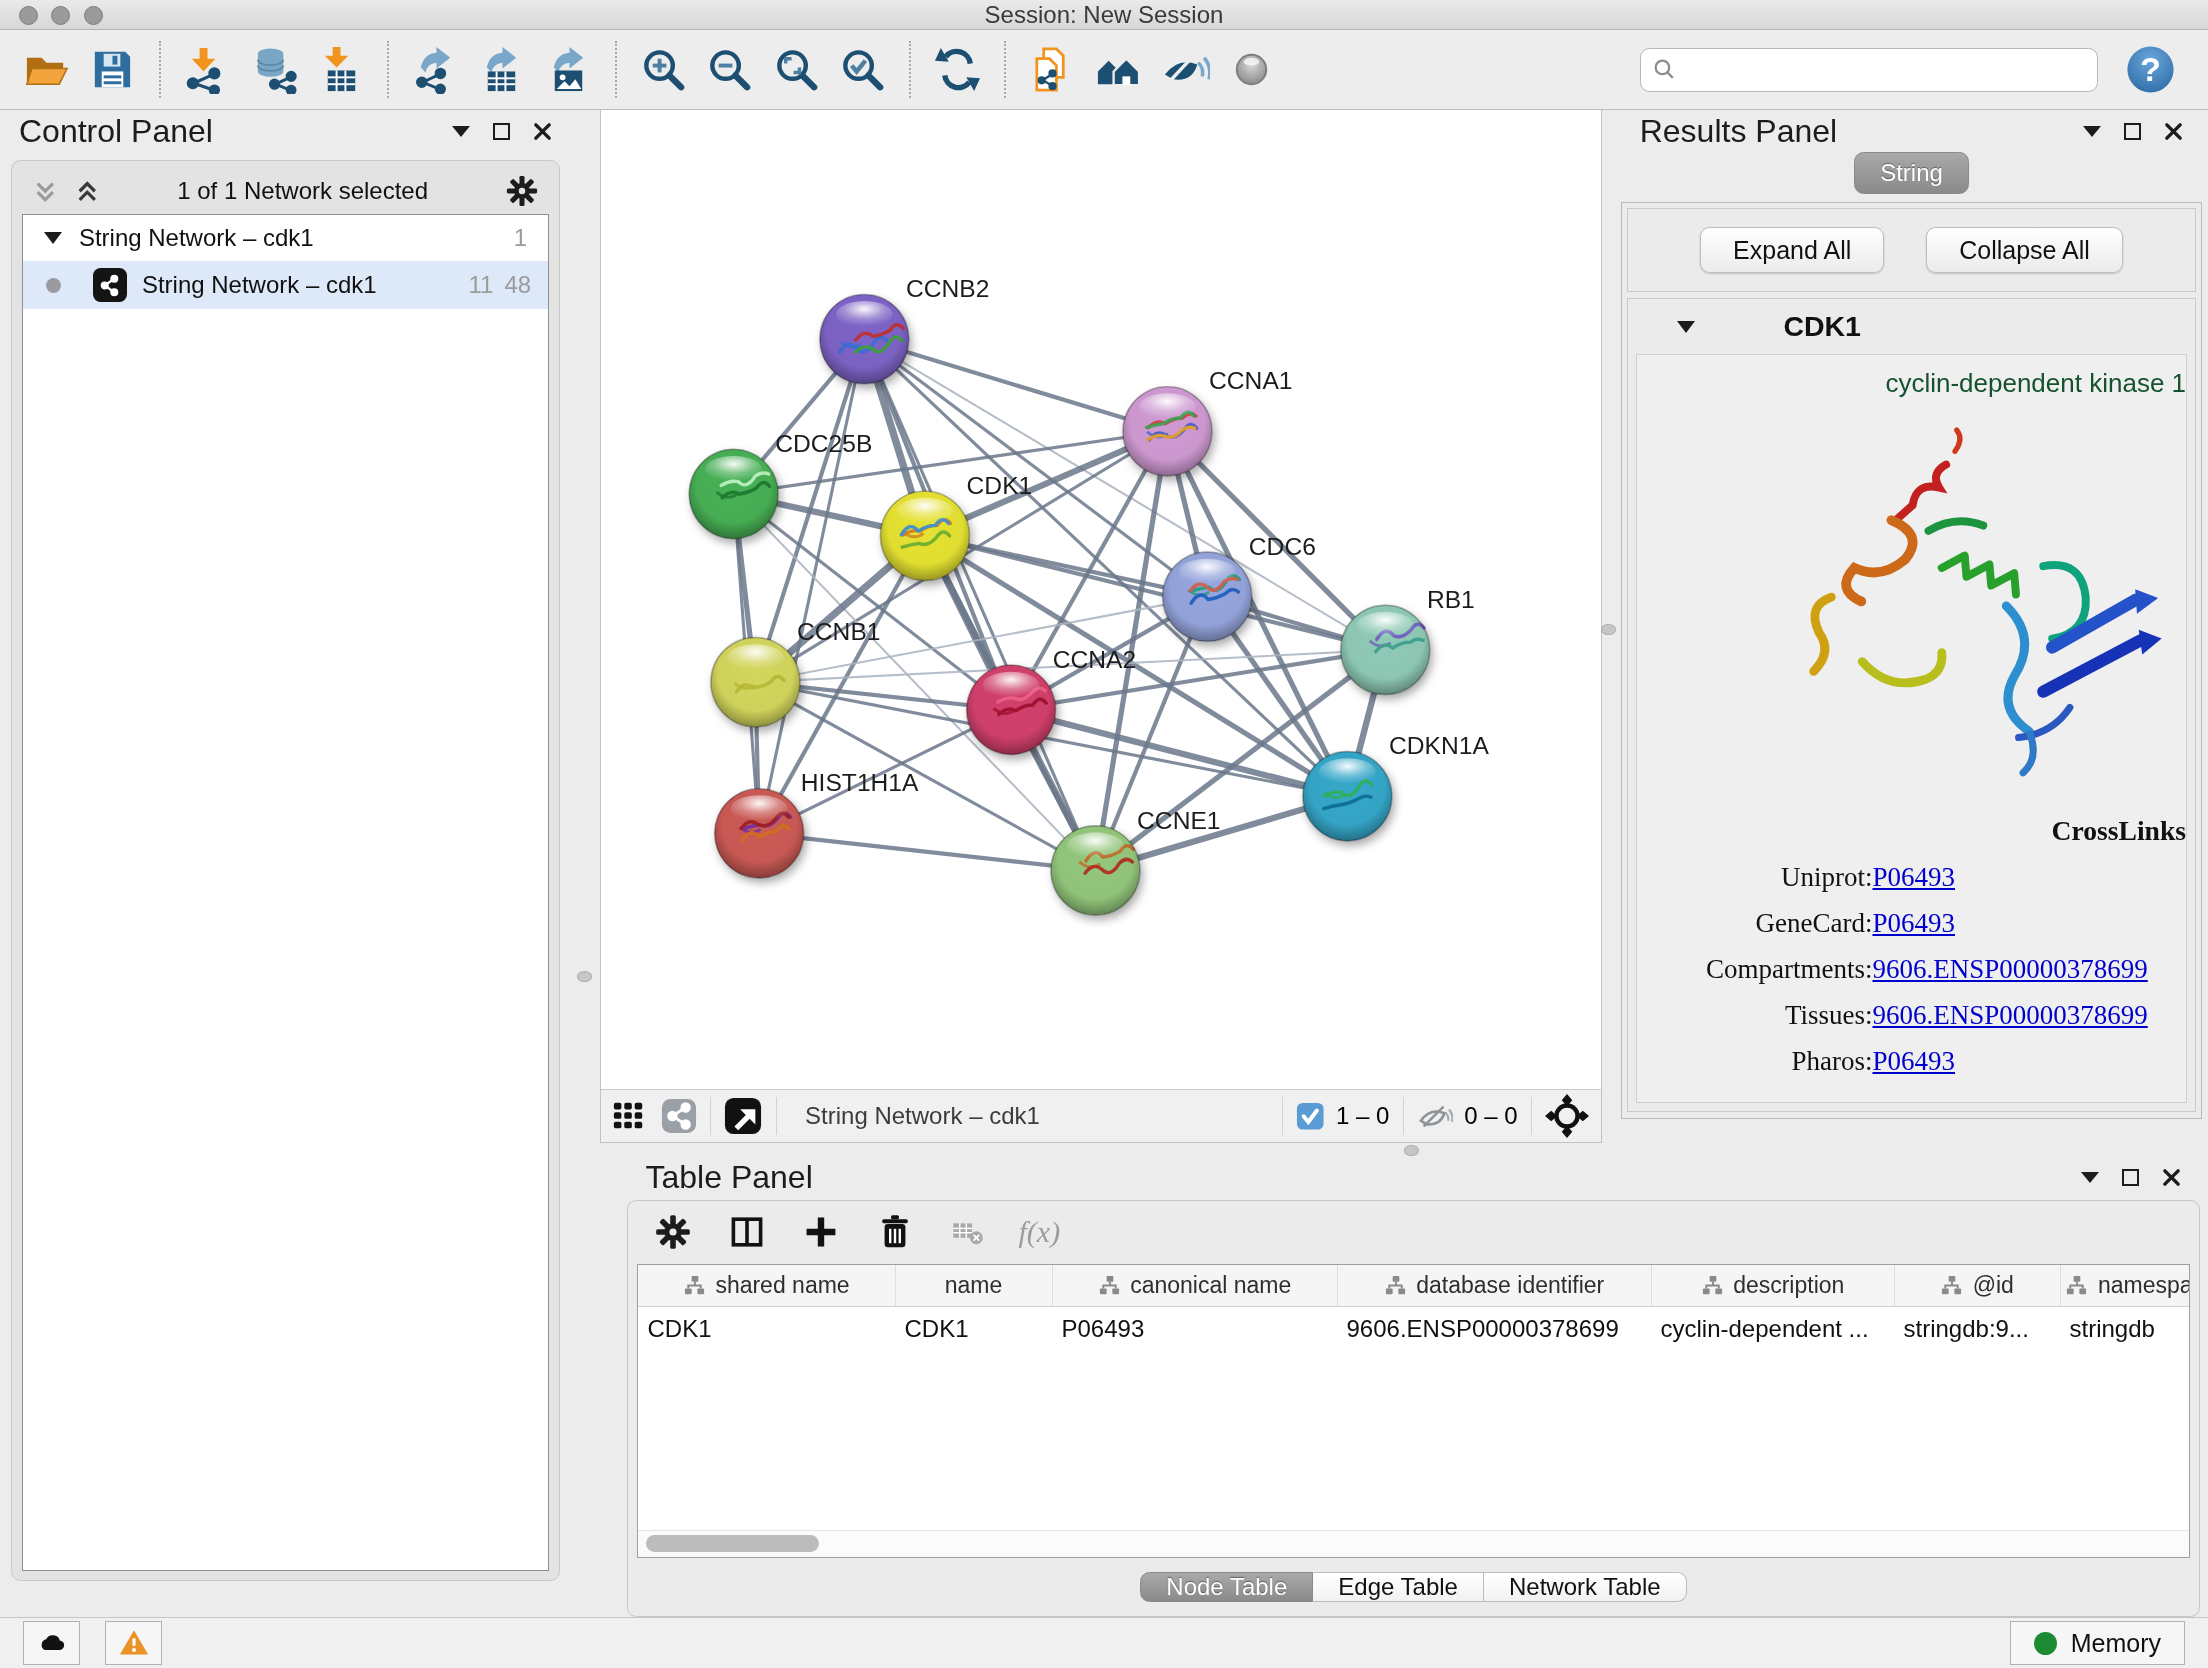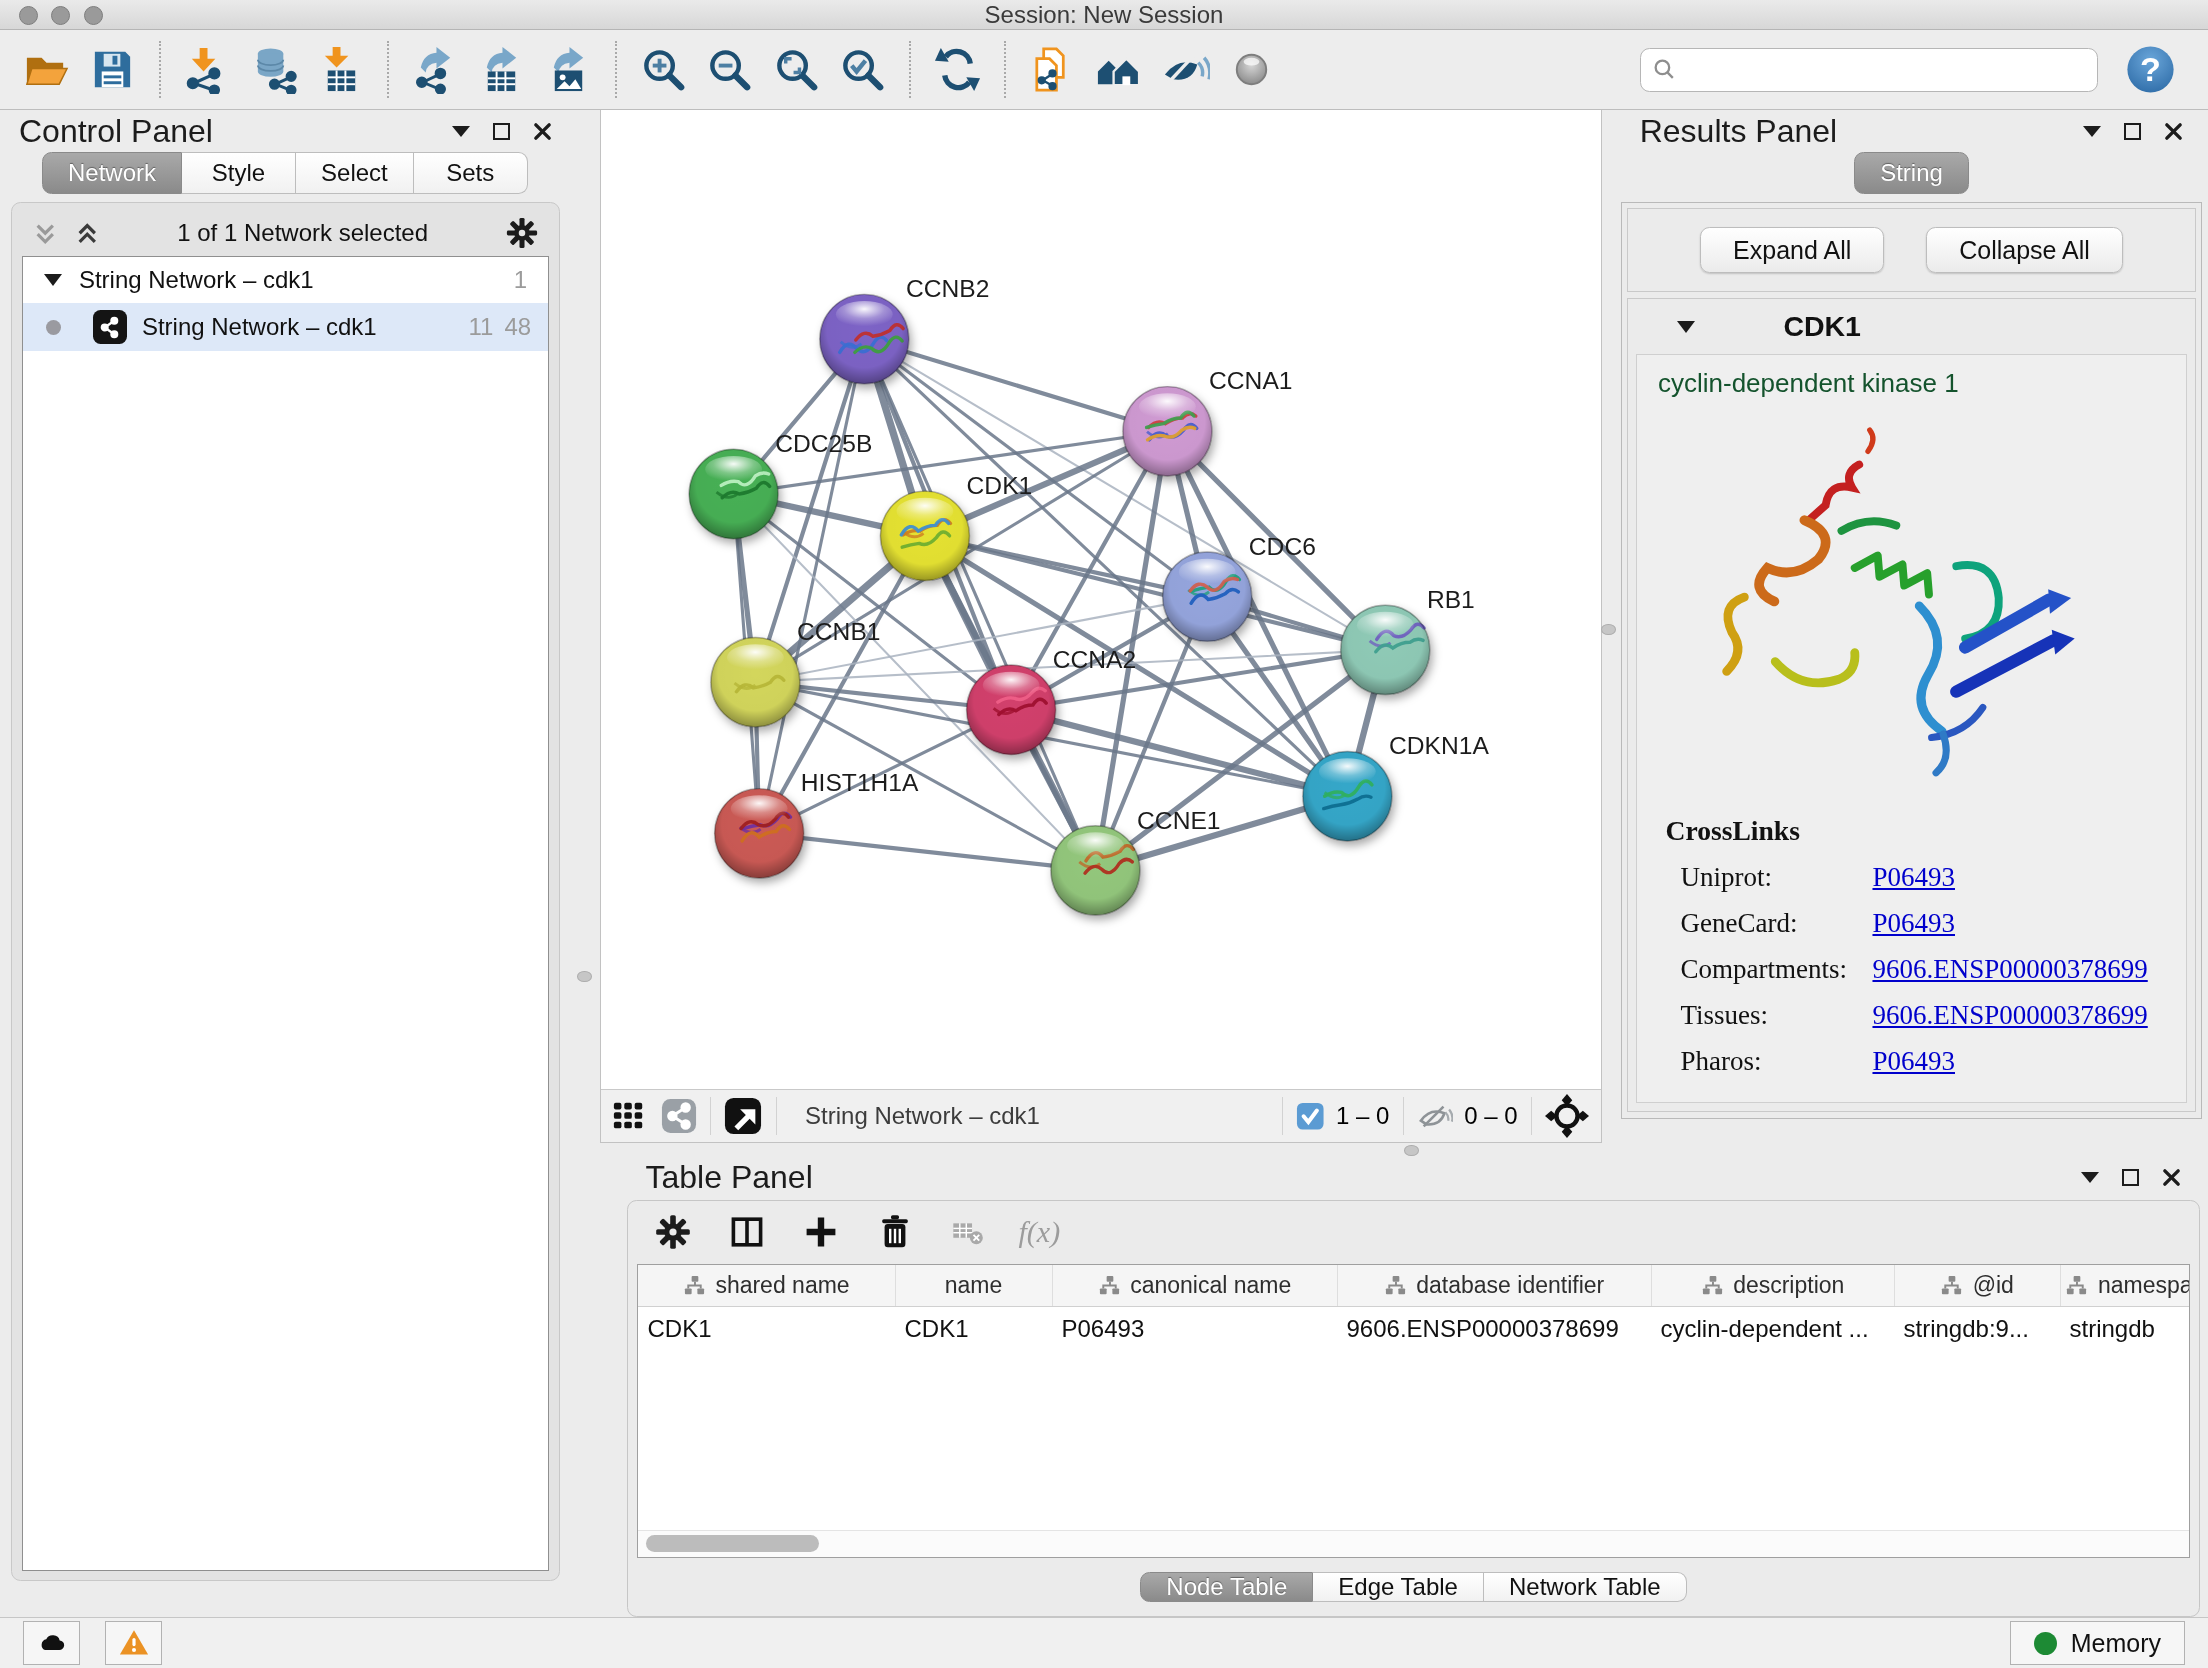--- a/index.html
+++ b/index.html
@@ -75,21 +75,21 @@
   .netcanvas svg { position:absolute; inset:0; width:100%; height:100%; }
   .netbar { height:53px; flex:none; background:#f0f0f0; border-top:1.9px solid #c9c9c9; display:flex; align-items:center; padding:0 11.4px; }
   .netbar svg { flex:none; }
   .nb-sep { width:0; height:38px; border-left:1.9px solid #d2d2d2; margin:0 13.3px; }
   .nb-title { font-size:24px; color:#3c3c3c; margin-left:15px; }
   .nb-count { font-size:24px; color:#000000; margin-left:11.4px; }
   .nb-right { margin-left:auto; display:flex; align-items:center; }
 
   
   .rpanel { width:593px; flex:none; background:#ececec; display:flex; flex-direction:column; padding:0 5.7px; }
-  .rbox { height:917px; margin-top:7.6px; border:1.9px solid #b9b9b9; background:#ebebeb; display:flex; flex-direction:column; flex:none; }
+  .rbox { height:917px; margin-top:7.6px; border:1.9px solid #b9b9b9; background:#ebebeb; display:flex; flex-direction:column; flex:none;text-align:right; }
   .rbuttons { height:84px; margin:5.7px; border:1.9px solid #c9c9c9; background:#ebebeb; display:flex; align-items:center; justify-content:center; gap:42px; flex:none; }
   .aqua-btn { height:46px; padding:0 32px; font-size:25px; color:#111; background:linear-gradient(#ffffff,#ebebeb); border:1.9px solid #bdbdbd; border-radius:9.5px; box-shadow:0 1px 1.9px rgba(0,0,0,.18); display:flex; align-items:center; }
   .centry { flex:1; margin:0 5.7px 5.7px 5.7px; border:1.9px solid #c9c9c9; background:#ebebeb; display:flex; flex-direction:column; min-height:0; }
   .centry-head { height:55px; display:flex; align-items:center; padding-left:49px; flex:none; }
   .centry-head .gene { font-size:28.5px; font-weight:bold; color:#111; margin-left:88px; }
   .centry-body { flex:1; margin:0 7.6px 7.6px 7.6px; border:1.9px solid #cfcfcf; background:#efefef; overflow:hidden; padding-top:7.6px; }
   .cdesc { font-size:26px; color:#14532d; padding:5.7px 0 7.6px 21px; }
   .cimg { width:409px; height:371px; margin:9.5px 0 0 53px; }
   .crosslinks { font-family:"Liberation Serif",serif; padding-left:28.5px; margin-top:25px; }
   .cl-title { font-size:27.6px; font-weight:bold; color:#111; }
@@ -342,26 +342,20 @@
           <div class="pt-float"></div>
           <div class="pt-close">
             <svg viewBox="0 0 20 20">
                 <g stroke="#1c1c1c" stroke-width="3.6" stroke-linecap="round">
                   <line x1="3" y1="3" x2="17" y2="17"></line>
                   <line x1="17" y1="3" x2="3" y2="17"></line>
                 </g>
               </svg>
           </div>
         </div>
-      </div>
-      <div class="tabs-row">
-        <div class="tab active">Network</div>
-        <div class="tab">Style</div>
-        <div class="tab">Select</div>
-        <div class="tab">Sets</div>
       </div>
       <div class="cbox">
         <div class="netlist-head">
           <svg class="chev" viewBox="0 0 30 30">
             <path d="M7 7 l8 8 8 -8 M7 16 l8 8 8 -8" stroke="#9a9a9a" stroke-width="3.4" fill="none"></path>
           </svg>
           <svg class="chev" viewBox="0 0 30 30" style="margin-left:13.3px">
             <path d="M7 15 l8 -8 8 8 M7 24 l8 -8 8 8" stroke="#3a3a3a" stroke-width="3.4" fill="none"></path>
           </svg>
           <div class="nl-status">1 of 1 Network selected</div>

